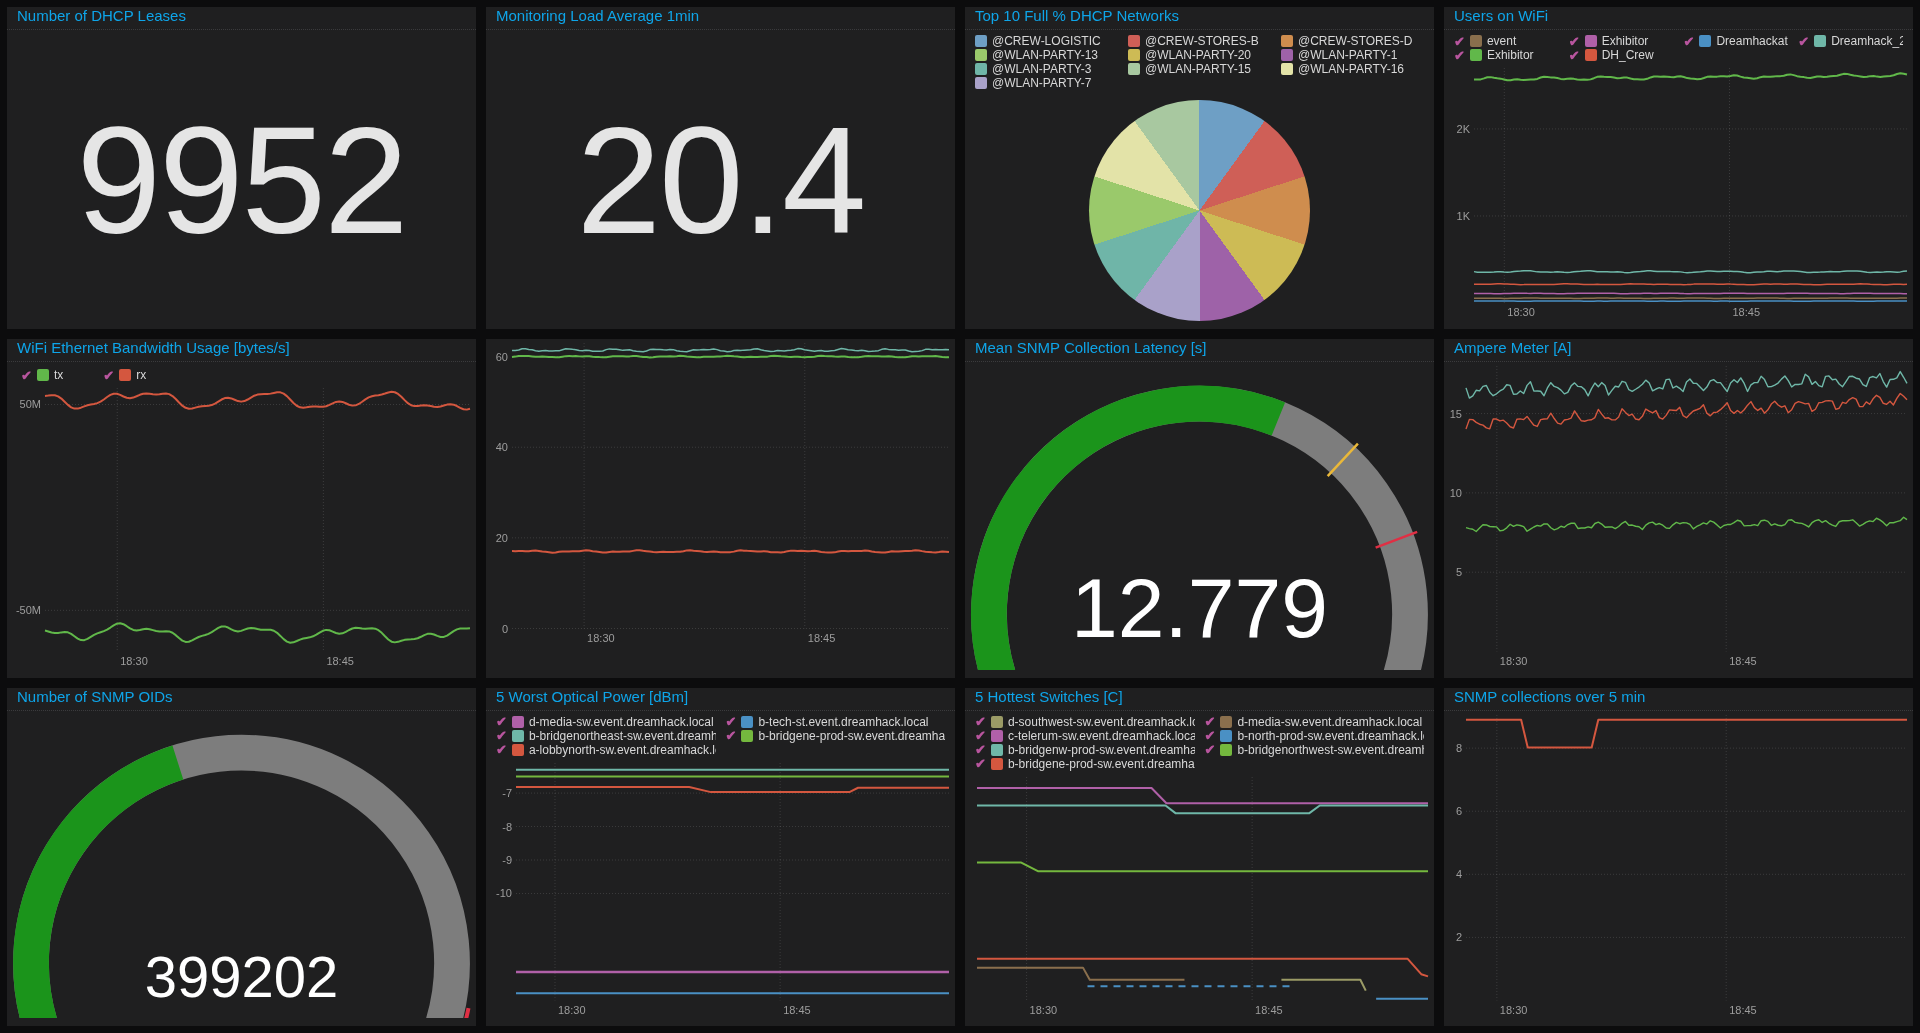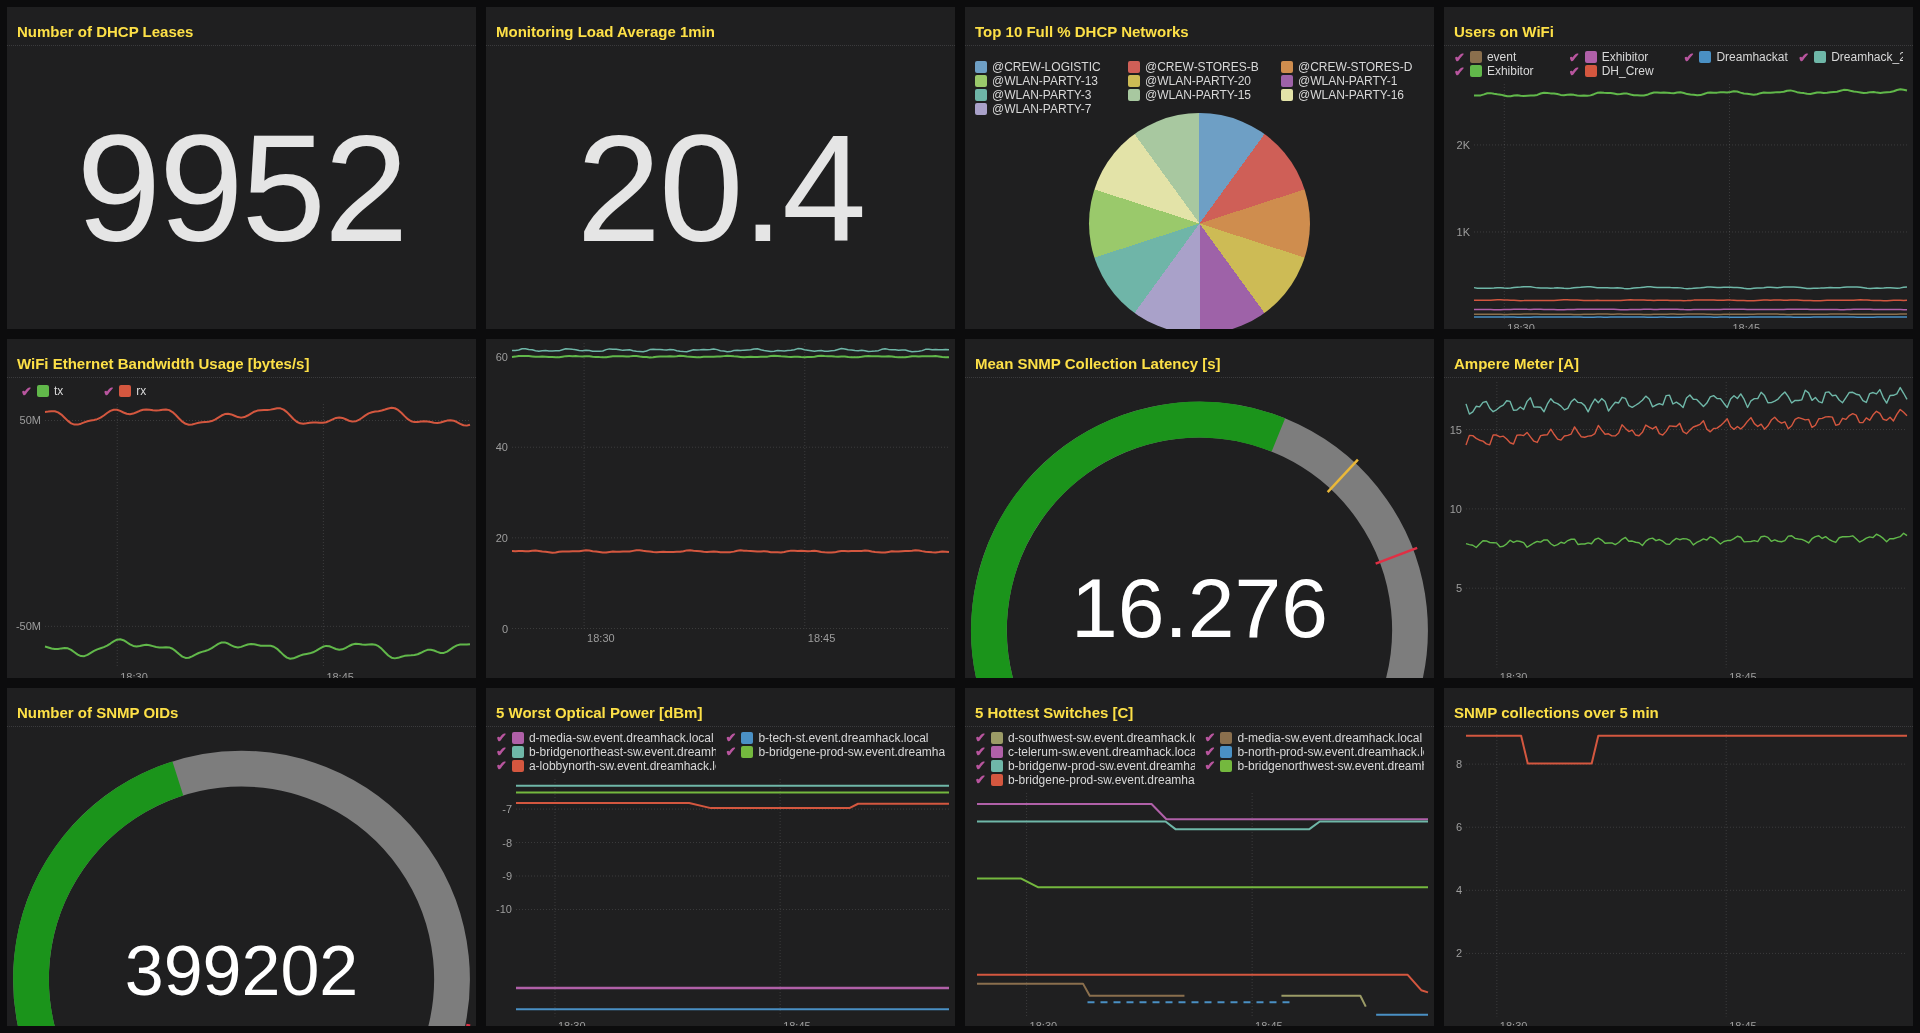--- a/index.html
+++ b/index.html
@@ -1,36 +1,36 @@
 <!DOCTYPE html>
 <html><head>
 <meta charset="utf-8">
 <style>
 *{box-sizing:border-box;margin:0;padding:0}
 html,body{background:#060607}
 body{font-family:"Liberation Sans",sans-serif}
 .dashboard{width:1920px;height:1033px;background:#0c0c0d;display:grid;
   grid-template-columns:repeat(4,1fr);grid-template-rows:322px 1fr 1fr;gap:10px;padding:7px}
 .panel{background:#1f1f20;display:flex;flex-direction:column;overflow:hidden}
-.panel-title{font-size:15px;font-weight:bold;color:#fde047;padding:16px 10px 5px;
+.panel-title{font-size:15px;font-weight:normal;color:#0ea5e9;padding:0 10px 5px;
   border-bottom:1px dotted #3b3b3d;flex:0 0 auto;cursor:pointer;white-space:nowrap}
 .panel-body{flex:1;position:relative;display:flex;flex-direction:column;min-height:0}
 .stat-value{flex:1;display:flex;align-items:center;justify-content:center;color:#e5e5e5;
   font-size:152px;line-height:1;letter-spacing:-2px}
 .legend{display:grid;padding:4px 10px 2px;column-gap:10px;row-gap:0;font-size:12px;color:#d8d8d8;flex:0 0 auto}
 .legend.inline{display:flex;gap:40px;padding:6px 10px 2px 14px}
 .litem{display:flex;align-items:center;gap:5px;white-space:nowrap;overflow:hidden;cursor:pointer}
 .check{color:#b8559e;font-size:13px;font-weight:bold;line-height:1}
 .swatch{width:12px;height:12px;border-radius:2px;flex:0 0 auto;display:inline-block}
 .chart-host{flex:1;min-height:0;position:relative}
 .pie-host{flex:1;display:flex;align-items:center;justify-content:center;min-height:0}
 .pie{border-radius:50%}
 .gauge-value{position:absolute;left:0;right:0;bottom:28px;text-align:center;color:#fff;
   font-size:84px;line-height:1}
-.gauge-value.big{font-size:70px;bottom:20px}
+.gauge-value.big{font-size:58px;bottom:20px}
 svg{display:block}
 </style>
 </head>
 <body>
 
 <div class="dashboard">
 
   <section class="panel">
     <header class="panel-title">Number of DHCP Leases</header>
     <div class="panel-body">
@@ -41,21 +41,21 @@
   <section class="panel">
     <header class="panel-title">Monitoring Load Average 1min</header>
     <div class="panel-body">
       <div class="stat-value">20.4</div>
     </div>
   </section>
 
   <section class="panel">
     <header class="panel-title">Top 10 Full % DHCP Networks</header>
     <div class="panel-body">
-      <div class="legend" style="grid-template-columns: repeat(3, 1fr); margin-top: 10px;">
+      <div class="legend" style="grid-template-columns: repeat(3, 1fr);">
           <div class="litem">
             <span class="swatch" style="background: rgb(110, 159, 197);"></span>
             <span>@CREW-LOGISTIC</span>
           </div>
           <div class="litem">
             <span class="swatch" style="background: rgb(207, 95, 87);"></span>
             <span>@CREW-STORES-B</span>
           </div>
           <div class="litem">
             <span class="swatch" style="background: rgb(207, 141, 78);"></span>
@@ -212,21 +212,21 @@
     <header class="panel-title">Mean SNMP Collection Latency [s]</header>
     <div class="panel-body">
       <div class="chart-host gauge-host">
           <svg width="469" height="307.5">
             <path d="M36.69470332456626 324.1452401700532 A210.5 210.5 0 1 1 432.30529667543374 324.1452401700532" fill="none" stroke="#7d7d7d" stroke-width="35.785000000000004"></path>
             <path d="M36.69470332456626 324.1452401700532 A210.5 210.5 0 0 1 313.35468791404946 56.97779861369122" fill="none" stroke="#1b941b" stroke-width="35.785000000000004"></path>
             <line x1="362.6887932125213" y1="114.20242933778263" x2="392.89469261918293" y2="81.69701027273072" stroke="#EAB839" stroke-width="2.5"></line>
             <line x1="410.65655241087404" y1="185.58598570094355" x2="452.1653845685001" y2="169.90110506798905" stroke="#e02f44" stroke-width="2.5"></line>
           </svg>
         </div>
-      <div class="gauge-value">16.276</div>
+      <div class="gauge-value">12.779</div>
     </div>
   </section>
 
   <section class="panel">
     <header class="panel-title">Ampere Meter [A]</header>
     <div class="panel-body">
       <div class="chart-host">
           <svg width="469" height="307.5">
             <line x1="22" y1="51.58333333333332" x2="463" y2="51.58333333333332" stroke="rgba(255,255,255,0.13)" stroke-width="1" stroke-dasharray="1,2"></line>
             <text x="18" y="55.58333333333332" fill="#9d9d9d" font-size="11" text-anchor="end">15</text>

